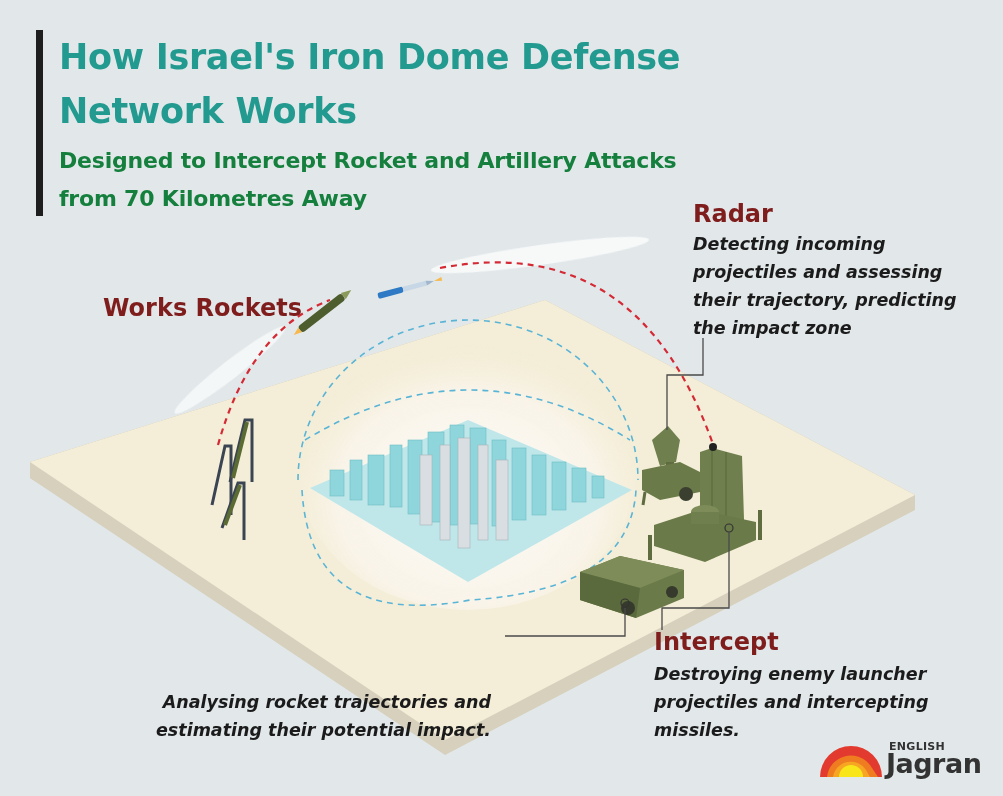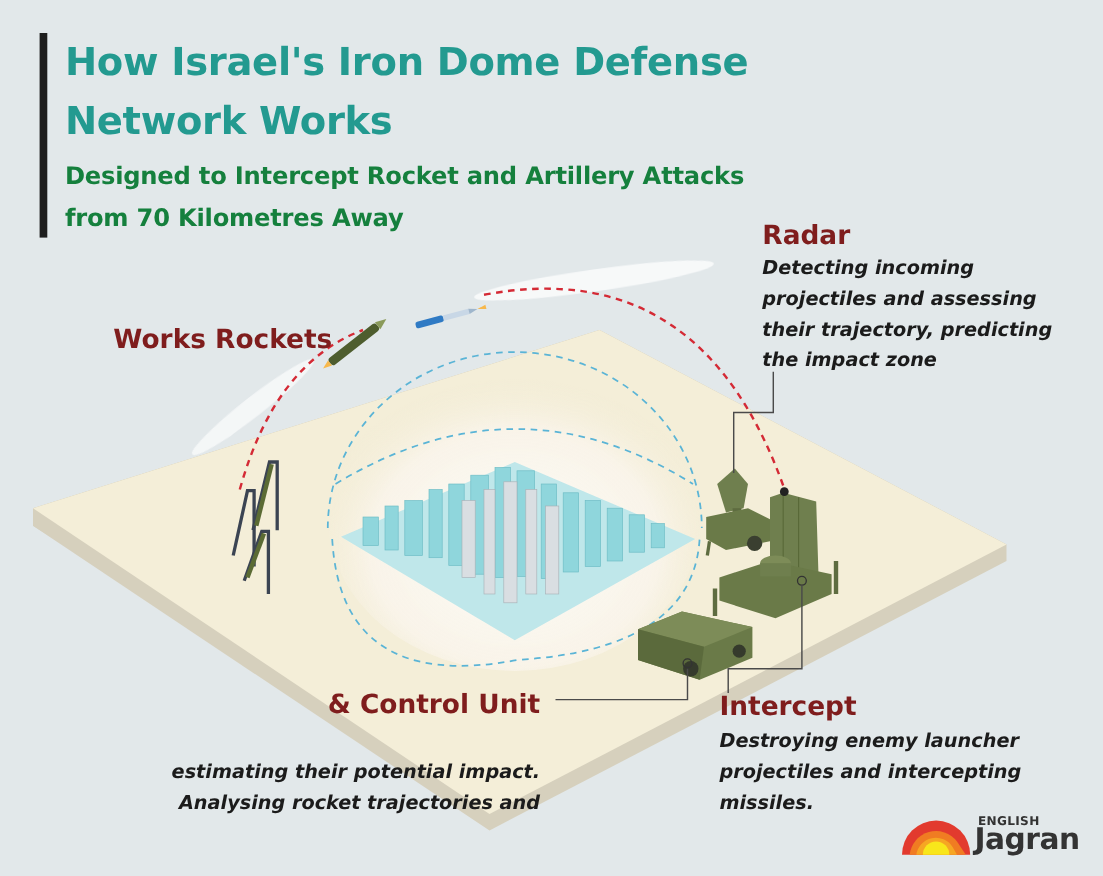--- a/index.html
+++ b/index.html
@@ -147,25 +147,24 @@
     <polyline points="505,636 625,636 625,608"></polyline>
   </g>
 </svg>
 
 <p class="abs label-head radar-head">Radar</p>
 <p class="abs label-desc radar-desc">Detecting incoming projectiles and assessing their trajectory, predicting the impact zone</p>
 
 <p class="abs label-head enemy-head">Works Rockets</p>
 
 <div class="abs label-head bm-head">
-  <div>&amp; Control Unit</div>
 </div>
 <div class="abs label-desc bm-desc">
+  <div>Analysing rocket trajectories and</div>
   <div>estimating their potential impact.</div>
-  <div>Analysing rocket trajectories and</div>
 </div>
 
 <p class="abs label-head launch-head">Intercept</p>
 <p class="abs label-desc launch-desc">Destroying enemy launcher projectiles and intercepting missiles.</p>
 
 <svg class="abs" style="left:818px;top:740px;" width="66" height="38" viewBox="0 0 66 38">
   <path d="M2,37 A31,31 0 0 1 64,37 Z" fill="#e23a2e"></path>
   <path d="M9,37 A24,24 0 0 1 52,25 L60,37 Z" fill="#f07c22"></path>
   <path d="M15,37 A18,18 0 0 1 48,30 L52,37 Z" fill="#f6a623"></path>
   <path d="M21,37 A12,12 0 0 1 45,37 Z" fill="#f8e61b"></path>

